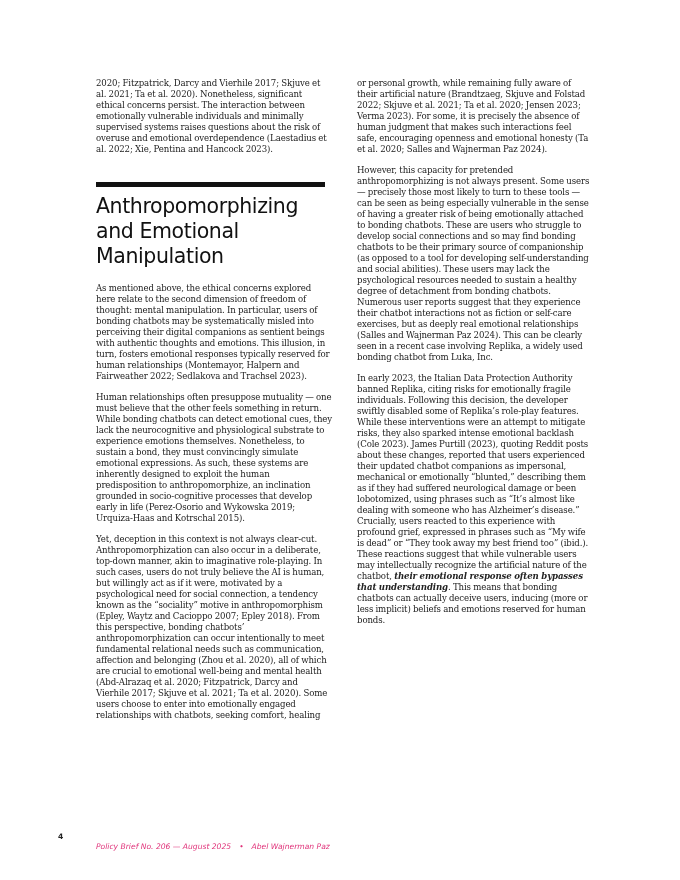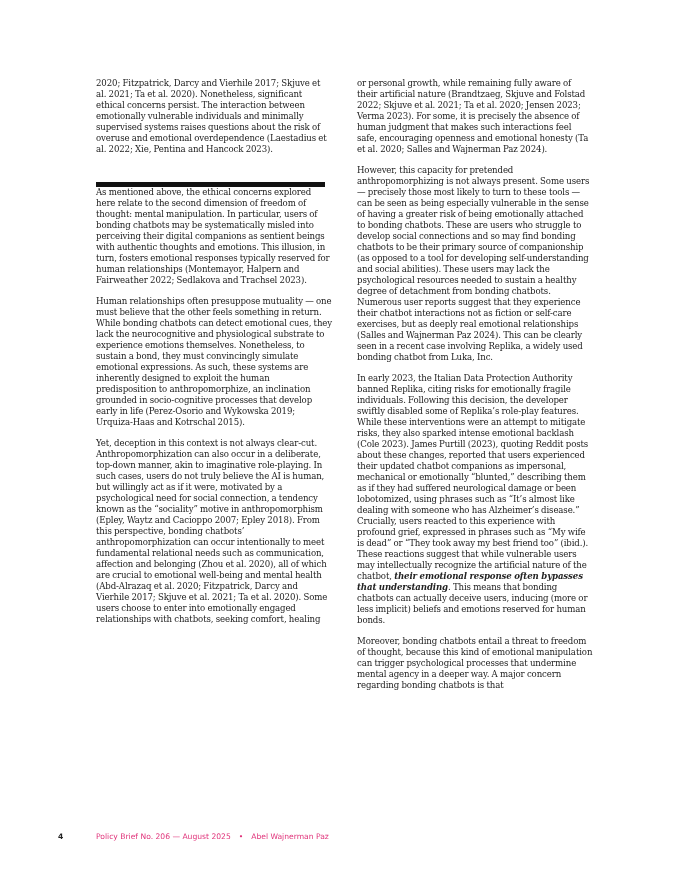--- a/index.html
+++ b/index.html
@@ -26,42 +26,42 @@
       line-height: 25px;
       letter-spacing: -0.4px;
       color: #111111;
       margin: 7px 0 14px 0;
     }
     .footer {
       position: absolute; top: 830px; left: 0; width: 680px; height: 14px;
       font-family: "DejaVu Sans", sans-serif; font-size: 7.6px;
     }
     .page-number { position: absolute; left: 58px; top: 2px; color: #222222; font-weight: bold; }
-    .footer-meta { position: absolute; left: 96px; top: 2px; color: #e0337a; white-space: nowrap; }
+    .footer-meta { position: absolute; left: 96px; top: 12px; color: #e0337a; white-space: nowrap; font-style: italic; }
     .footer-meta span { display: inline-block; }
     .bullet { margin: 0 8px; }
   </style>
 </head>
 <body>
 
 <div class="page">
 
   <div class="col col-left">
     <p class="body">2020; Fitzpatrick, Darcy and Vierhile 2017; Skjuve et al. 2021; Ta et al. 2020). Nonetheless, significant ethical concerns persist. The interaction between emotionally vulnerable individuals and minimally supervised systems raises questions about the risk of overuse and emotional overdependence (Laestadius et al. 2022; Xie, Pentina and Hancock 2023).</p>
     <div class="rule"></div>
+    <h2 class="section-title">Anthropomorphizing and Emotional Manipulation</h2>
     <p class="body">As mentioned above, the ethical concerns explored here relate to the second dimension of freedom of thought: mental manipulation. In particular, users of bonding chatbots may be systematically misled into perceiving their digital companions as sentient beings with authentic thoughts and emotions. This illusion, in turn, fosters emotional responses typically reserved for human relationships (Montemayor, Halpern and Fairweather 2022; Sedlakova and Trachsel 2023).</p>
     <p class="body">Human relationships often presuppose mutuality — one must believe that the other feels something in return. While bonding chatbots can detect emotional cues, they lack the neurocognitive and physiological substrate to experience emotions themselves. Nonetheless, to sustain a bond, they must convincingly simulate emotional expressions. As such, these systems are inherently designed to exploit the human predisposition to anthropomorphize, an inclination grounded in socio-cognitive processes that develop early in life (Perez-Osorio and Wykowska 2019; Urquiza-Haas and Kotrschal 2015).</p>
     <p class="body">Yet, deception in this context is not always clear-cut. Anthropomorphization can also occur in a deliberate, top-down manner, akin to imaginative role-playing. In such cases, users do not truly believe the AI is human, but willingly act as if it were, motivated by a psychological need for social connection, a tendency known as the “sociality” motive in anthropomorphism (Epley, Waytz and Cacioppo 2007; Epley 2018). From this perspective, bonding chatbots’ anthropomorphization can occur intentionally to meet fundamental relational needs such as communication, affection and belonging (Zhou et al. 2020), all of which are crucial to emotional well-being and mental health (Abd-Alrazaq et al. 2020; Fitzpatrick, Darcy and Vierhile 2017; Skjuve et al. 2021; Ta et al. 2020). Some users choose to enter into emotionally engaged relationships with chatbots, seeking comfort, healing</p>
   </div>
 
   <div class="col col-right">
     <p class="body">or personal growth, while remaining fully aware of their artificial nature (Brandtzaeg, Skjuve and Folstad 2022; Skjuve et al. 2021; Ta et al. 2020; Jensen 2023; Verma 2023). For some, it is precisely the absence of human judgment that makes such interactions feel safe, encouraging openness and emotional honesty (Ta et al. 2020; Salles and Wajnerman Paz 2024).</p>
     <p class="body">However, this capacity for pretended anthropomorphizing is not always present. Some users — precisely those most likely to turn to these tools — can be seen as being especially vulnerable in the sense of having a greater risk of being emotionally attached to bonding chatbots. These are users who struggle to develop social connections and so may find bonding chatbots to be their primary source of companionship (as opposed to a tool for developing self-understanding and social abilities). These users may lack the psychological resources needed to sustain a healthy degree of detachment from bonding chatbots. Numerous user reports suggest that they experience their chatbot interactions not as fiction or self-care exercises, but as deeply real emotional relationships (Salles and Wajnerman Paz 2024). This can be clearly seen in a recent case involving Replika, a widely used bonding chatbot from Luka, Inc.</p>
     <p class="body"><span>In early 2023, the Italian Data Protection Authority banned Replika, citing risks for emotionally fragile individuals. Following this decision, the developer swiftly disabled some of Replika’s role-play features. While these interventions were an attempt to mitigate risks, they also sparked intense emotional backlash (Cole 2023). James Purtill (2023), quoting Reddit posts about these changes, reported that users experienced their updated chatbot companions as impersonal, mechanical or emotionally “blunted,” describing them as if they had suffered neurological damage or been lobotomized, using phrases such as “It’s almost like dealing with someone who has Alzheimer’s disease.” Crucially, users reacted to this experience with profound grief, expressed in phrases such as “My wife is dead” or “They took away my best friend too” (ibid.). These reactions suggest that while vulnerable users may intellectually recognize the artificial nature of the chatbot, </span><em>their emotional response often bypasses that understanding</em><span>. This means that bonding chatbots can actually deceive users, inducing (more or less implicit) beliefs and emotions reserved for human bonds.</span></p>
-    <p class="body">Moreover, bonding chatbots entail a threat to freedom of thought, because this kind of emotional manipulation can trigger psychological processes that undermine mental agency in a deeper way. A major concern regarding bonding chatbots is that</p>
   </div>
 
   <div class="footer">
     <span class="page-number">4</span>
     <span class="footer-meta" style="color: rgb(224, 51, 122);">
       <span>Policy Brief No. 206 — August 2025</span><span class="bullet">•</span><span>Abel Wajnerman Paz</span>
     </span>
   </div>
 
 </div>

